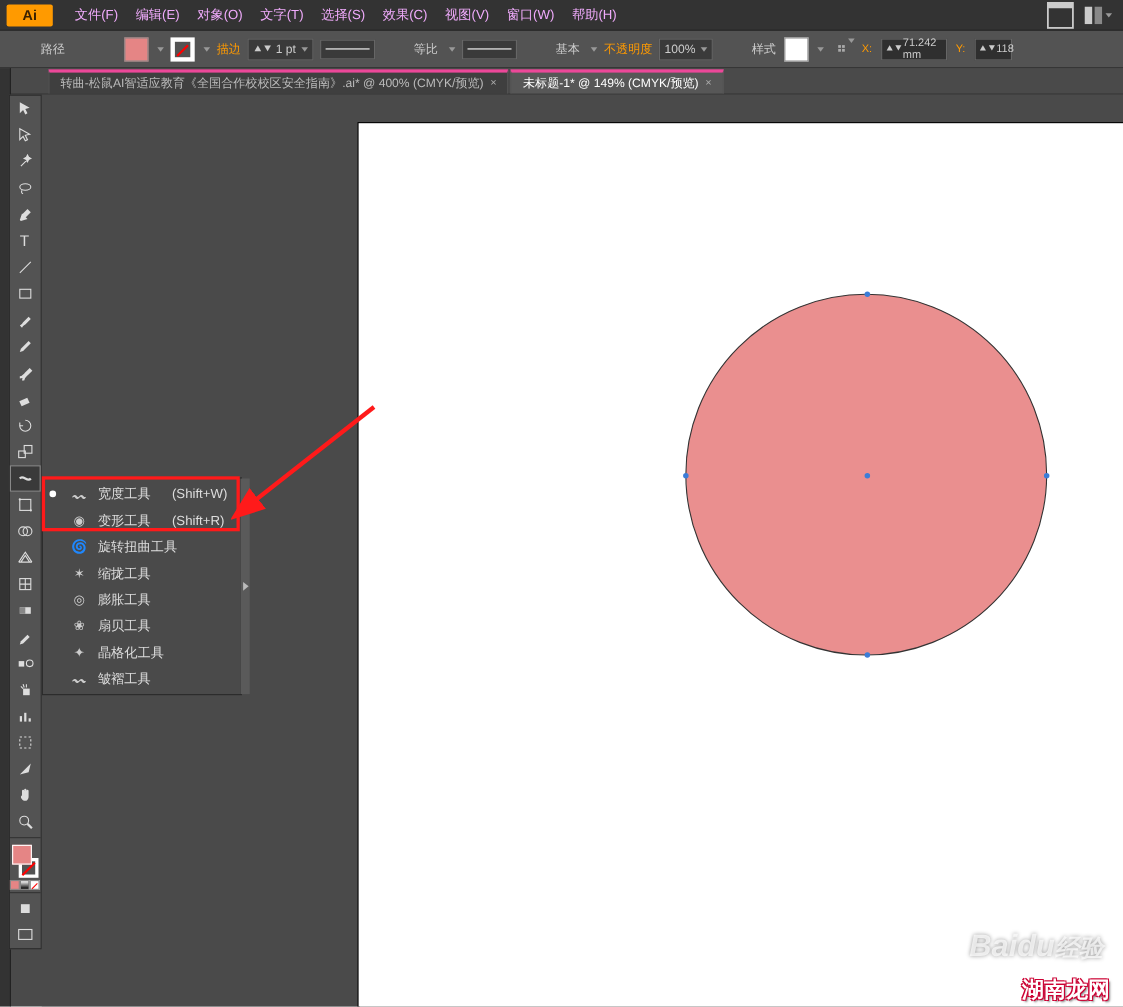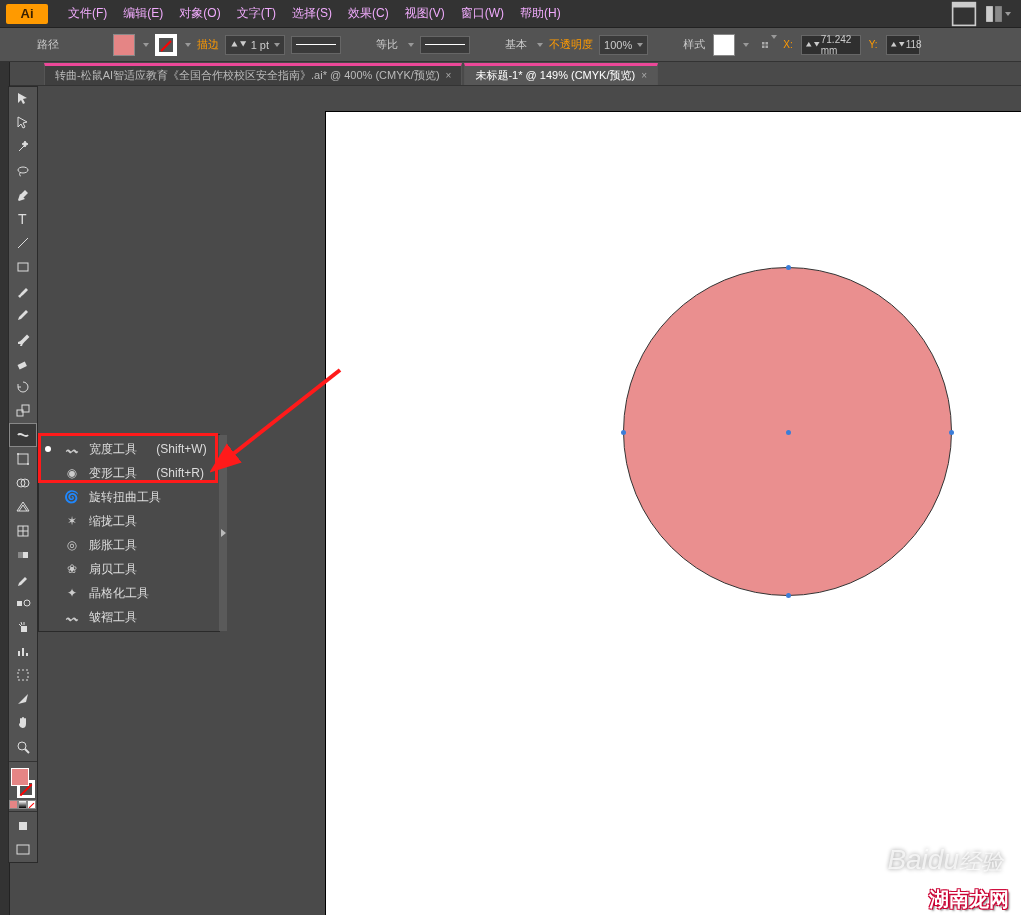--- a/index.html
+++ b/index.html
@@ -69,21 +69,21 @@
 .flyout-side { position:absolute; right:-8px; top:0; bottom:0; width:8px; background:#5a5a5a; display:flex; align-items:center; justify-content:center;}
 .flyout-side::before { content:""; border-top:4px solid transparent; border-bottom:4px solid transparent; border-left:5px solid #bbb;}
 
 
 .red-box { position:absolute; border:3px solid #ff1a1a; pointer-events:none; }
 
 
 .arrow-svg { position:absolute; pointer-events:none; }
 
 
-.wm-baidu { position:absolute; right:18px; bottom:38px; color:rgba(255,255,255,0.7); font-size:28px; font-weight:normal; font-style:italic; text-shadow:0 0 4px rgba(0,0,0,0.4);}
+.wm-baidu { position:absolute; right:18px; bottom:38px; color:rgba(255,255,255,0.7); font-size:28px; font-weight:bold; font-style:italic; text-shadow:0 0 4px rgba(0,0,0,0.4);}
 .wm-baidu span.jing { font-size:22px; }
 .wm-sub { position:absolute; right:18px; bottom:22px; color:rgba(255,255,255,0.45); font-size:12px;font-weight:bold;}
 .wm-hunan { position:absolute; right:12px; bottom:2px; font-size:20px; font-weight:bold; color:#fff; text-shadow: -1px -1px 0 #c03, 1px -1px 0 #c03, -1px 1px 0 #c03, 1px 1px 0 #c03, 2px 2px 2px rgba(0,0,0,0.5); font-family: Liberation Serif, serif;}
 </style>
 </head>
 <body>
 
 <div class="menubar">
   <div class="ai-logo">Ai</div>
   <div class="menu-item">文件(F)</div>

